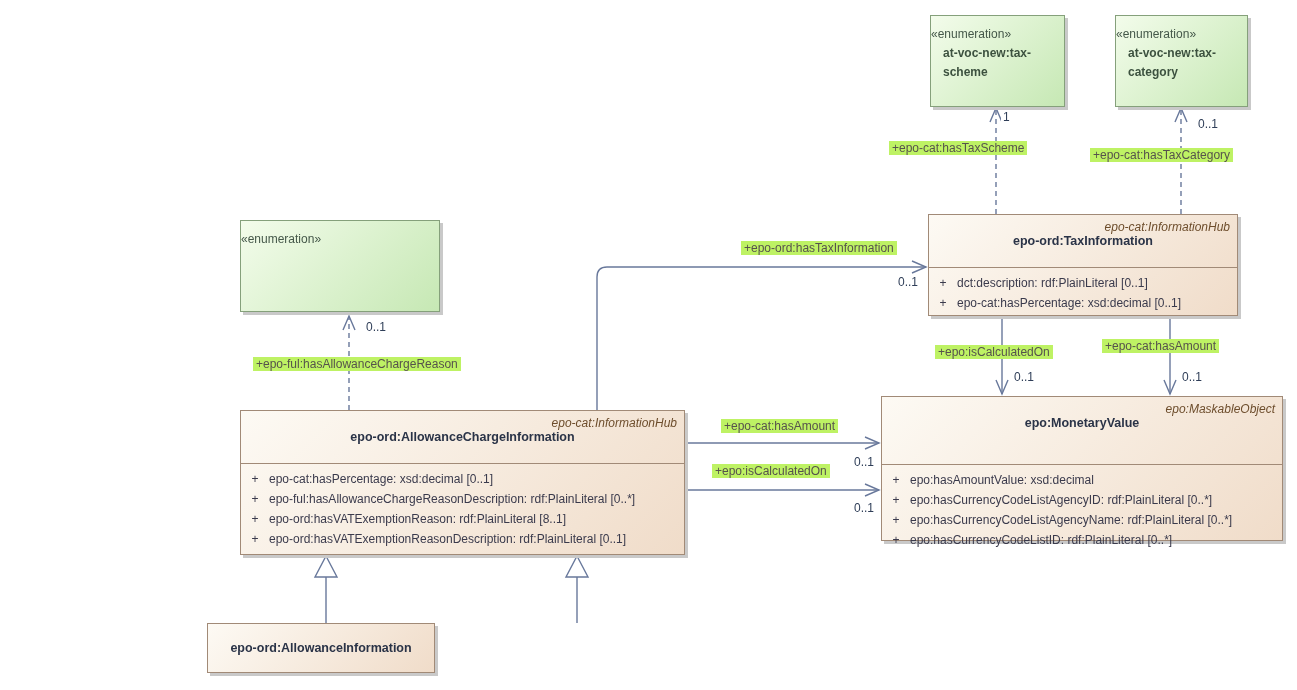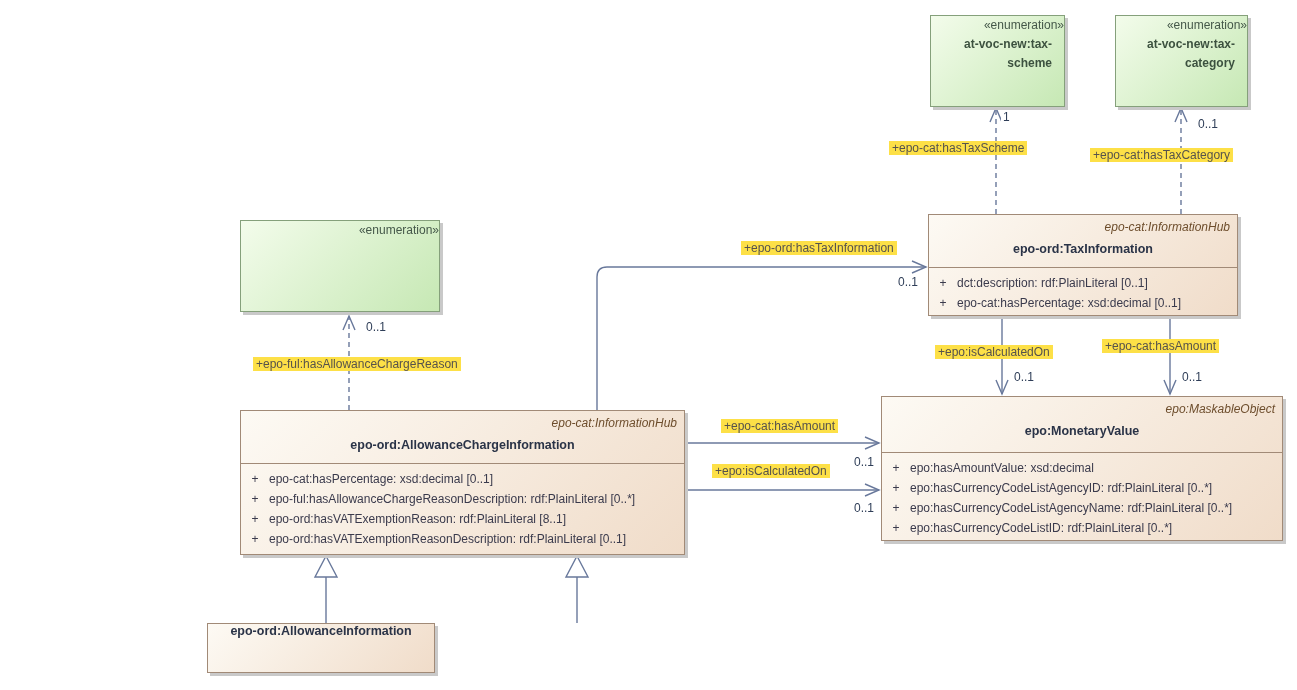--- a/index.html
+++ b/index.html
@@ -5,36 +5,36 @@
   html,body{margin:0;padding:0;background:#ffffff;}
   body{font-family:"Liberation Sans", sans-serif;}
   .canvas{position:relative;width:1297px;height:690px;background:#ffffff;overflow:hidden;}
   svg.wires{position:absolute;left:0;top:0;}
   .solid{stroke:#68789b;stroke-width:1.4;fill:none;}
   .dash{stroke:#68789b;stroke-width:1.4;fill:none;stroke-dasharray:5 4;}
   .open{stroke:#68789b;stroke-width:1.4;fill:none;}
   .tri{fill:#ffffff;stroke:#68789b;stroke-width:1.4;}
 
   .box{position:absolute;box-shadow:3px 3px 0 #c9c9c9;box-sizing:border-box;}
-  .enum{background:linear-gradient(135deg,#f3fceb 0%,#c6e8b4 100%);border:1px solid #85a07b;text-align:right;}
+  .enum{background:linear-gradient(135deg,#f3fceb 0%,#c6e8b4 100%);border:1px solid #85a07b;text-align:left;padding-top:9px;}
   .stereo{font-size:12px;color:#45584a;line-height:19px;}
   .ename{font-weight:bold;font-size:12px;color:#3c513f;line-height:19px;padding:0 12px;}
 
   .cls{background:linear-gradient(135deg,#fdfaf4 0%,#f0dcc9 100%);border:1px solid #a18a77;}
   .hdr{border-bottom:1px solid #a18a77;box-sizing:border-box;}
   .parent{font-style:italic;color:#6d4d2c;font-size:12px;text-align:right;padding:5px 7px 0 0;}
-  .cname{text-align:center;font-weight:bold;font-size:12.5px;color:#2a3347;margin-top:8px;}
+  .cname{text-align:center;font-weight:bold;font-size:12.5px;color:#2a3347;margin-top:0;}
   .attrs{padding-top:5px;}
   .attr{display:flex;font-size:12px;color:#3a3a4c;line-height:20px;}
   .vis{width:28px;text-align:center;flex:none;}
   .atext{white-space:nowrap;text-align:center;}
-  .simple{display:flex;align-items:flex-start;justify-content:center;}
+  .simple{display:flex;align-items:center;justify-content:center;}
   .simple .cname{margin-top:0;}
 
-  .lbl{position:absolute;font-size:12px;color:#56524c;background:#fde047;padding:0 3px;white-space:nowrap;}
+  .lbl{position:absolute;font-size:12px;color:#56524c;background:#bef264;padding:0 3px;white-space:nowrap;}
   .mult{position:absolute;font-size:12px;color:#2f3e58;background:#ffffff;padding:0 2px;white-space:nowrap;}
 </style>
 </head>
 <body>
 
 <div class="canvas">
 
   <svg class="wires" width="1297" height="690" viewBox="0 0 1297 690">
 
     <path class="dash" d="M996,214 L996,110"></path>
@@ -115,21 +115,21 @@
         <span class="atext">epo-ord:hasVATExemptionReason: rdf:PlainLiteral [8..1]</span>
       </div>
       <div class="attr">
         <span class="vis">+</span>
         <span class="atext">epo-ord:hasVATExemptionReasonDescription: rdf:PlainLiteral [0..1]</span>
       </div>
     </div>
   </div>
 
   <div class="box cls" style="left:881px;top:396px;width:402px;height:145px;">
-    <div class="hdr" style="height:56px;">
+    <div class="hdr" style="height:68px;">
       <div class="parent">epo:MaskableObject</div>
       <div class="cname">epo:MonetaryValue</div>
     </div>
     <div class="attrs">
       <div class="attr">
         <span class="vis">+</span>
         <span class="atext">epo:hasAmountValue: xsd:decimal</span>
       </div>
       <div class="attr">
         <span class="vis">+</span>

